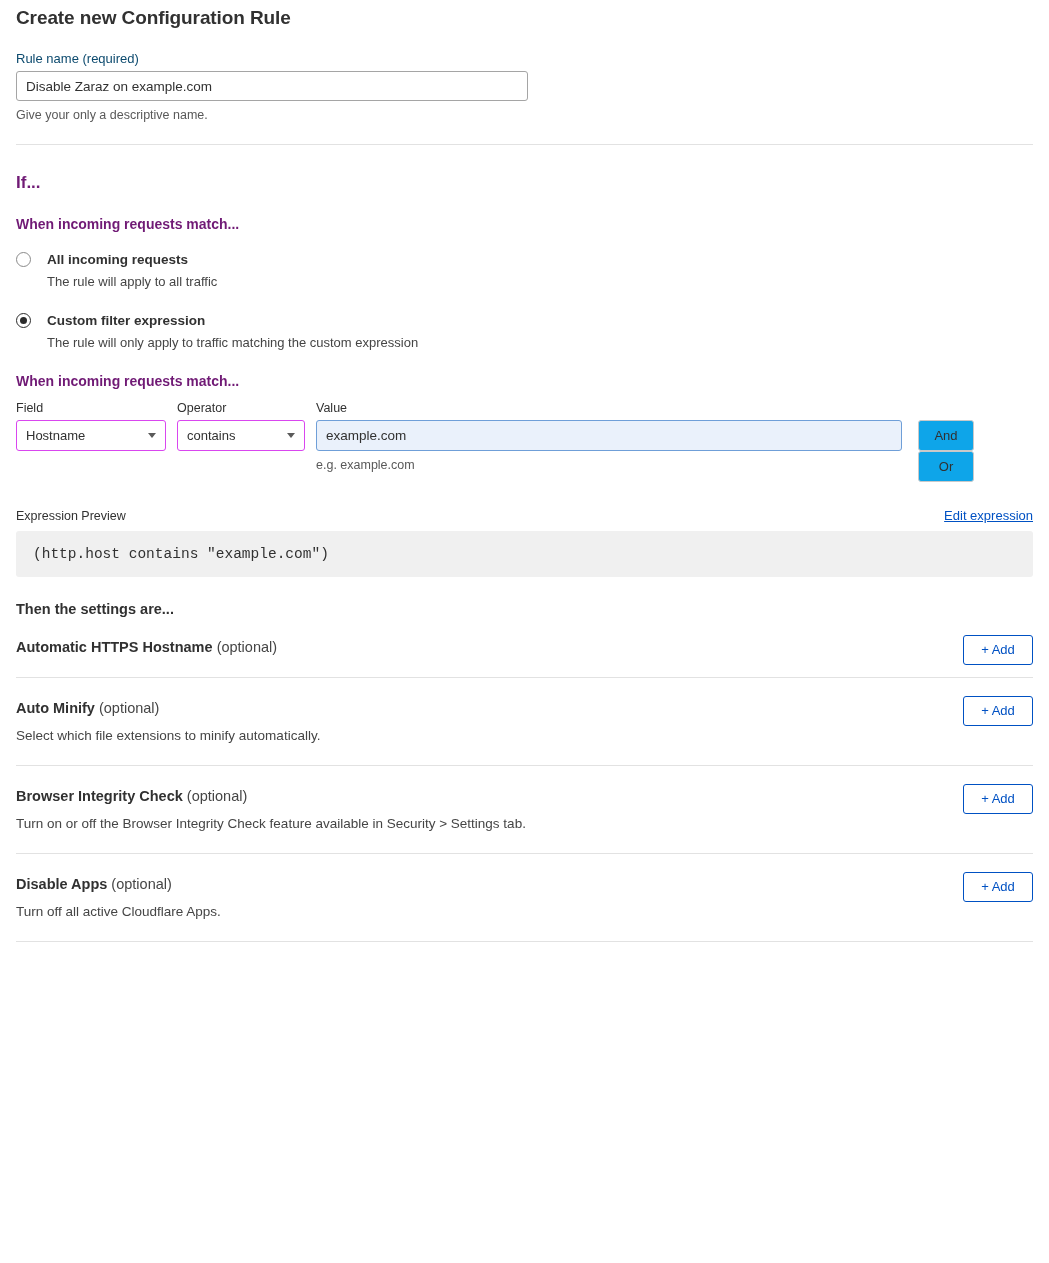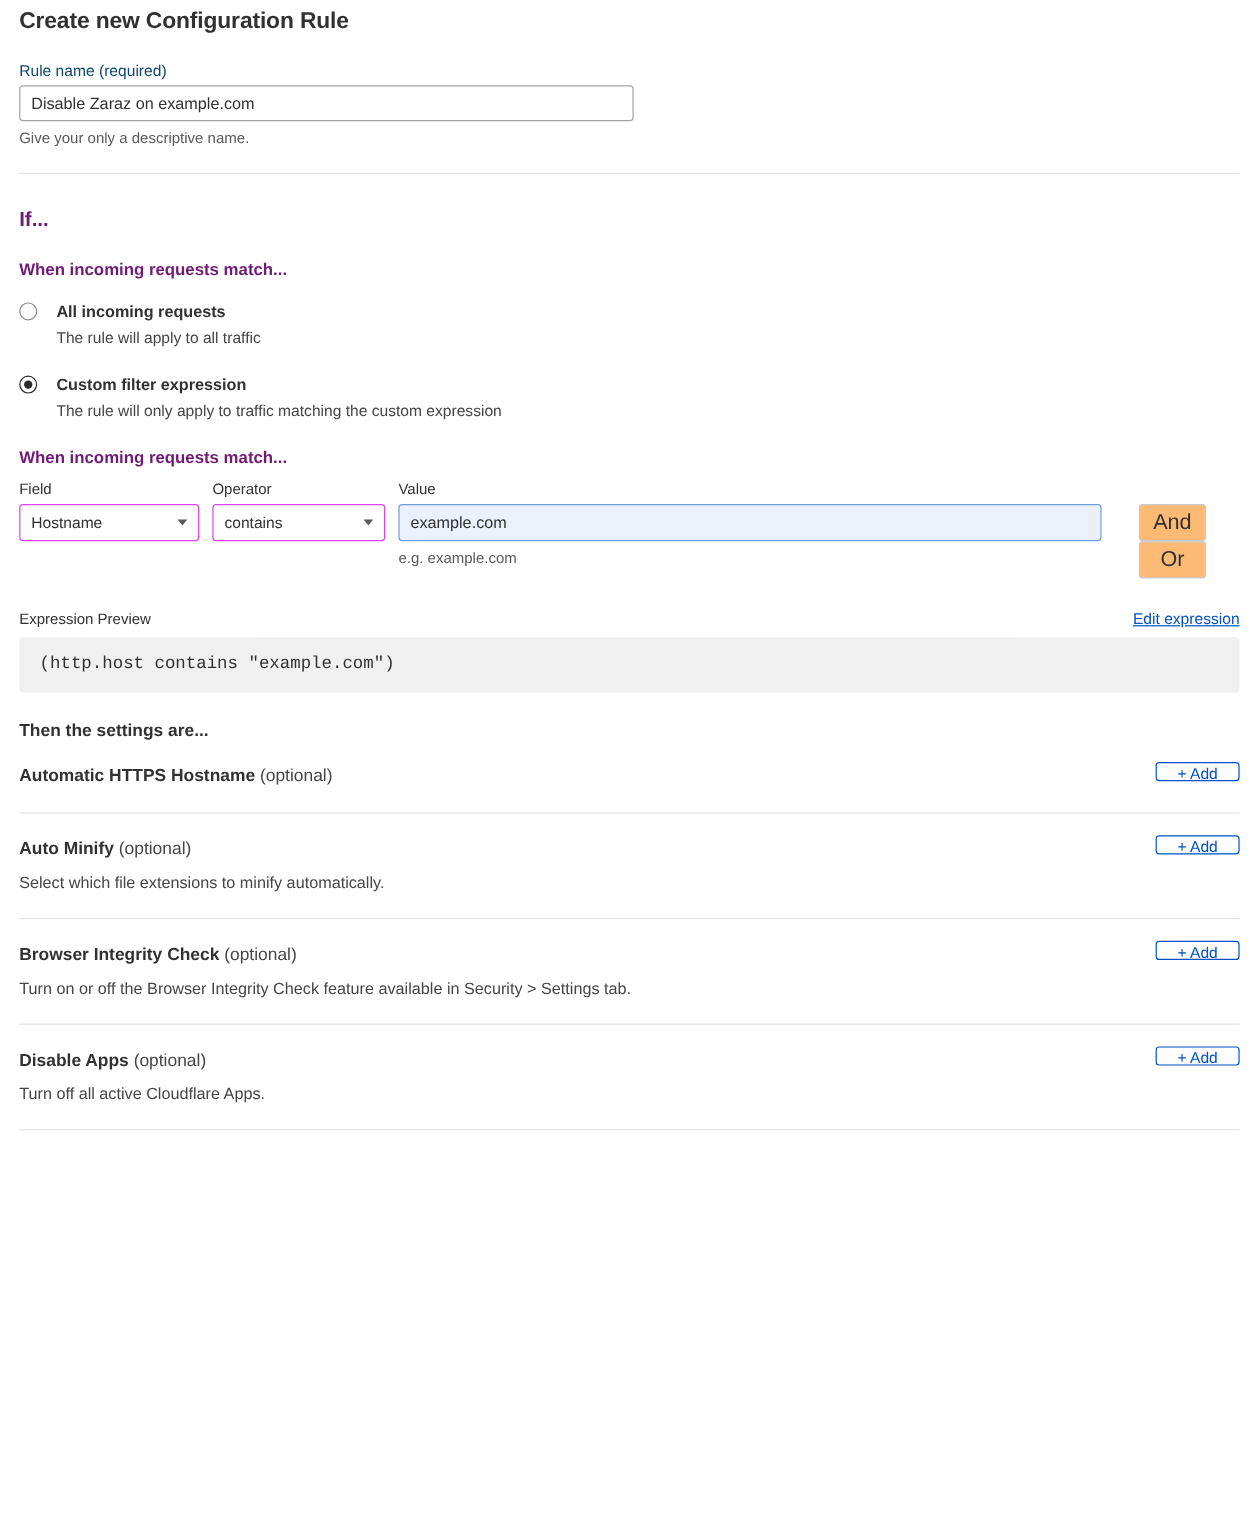--- a/index.html
+++ b/index.html
@@ -122,21 +122,21 @@
     position: absolute;
     right: 9px;
     top: 50%;
     margin-top: -2px;
     width: 0; height: 0;
     border-left: 4.5px solid transparent;
     border-right: 4.5px solid transparent;
     border-top: 5px solid #5a5a5a;
   }
   .field-select { width: 150px; }
-  .operator-select { width: 144px; }
+  .operator-select { width: 128px; }
   .value-input {
     width: 586px;
     height: 31px;
     border: 1px solid #6f9fd8;
     border-radius: 3px;
     background: #eaf1fb;
     font-size: 13.5px;
     font-family: "Liberation Sans", sans-serif;
     color: #313131;
     padding: 4px 9px;
@@ -144,26 +144,26 @@
   .value-hint {
     font-size: 12.5px;
     color: #595959;
     margin-top: 7px;
   }
   .logic-btn {
     height: 31px;
     min-width: 56px;
     border: 1px solid #c9c9c9;
     border-radius: 3px;
-    background: #fdba74;
-    font-size: 18px;
+    background: #0ea5e9;
+    font-size: 13px;
     color: #313131;
     font-family: "Liberation Sans", sans-serif;
     cursor: pointer;
-    margin-left: 20px;
+    margin-left: 5px;
   }
   .preview-header {
     display: flex;
     justify-content: space-between;
     align-items: flex-end;
     margin-top: 26px;
   }
   .preview-label { font-size: 12.5px; color: #313131; }
   .edit-expression {
     font-size: 13px;
@@ -202,21 +202,21 @@
   .setting-desc {
     font-size: 13.5px;
     color: #454545;
     margin-top: 12px;
   }
   .add-btn {
     position: absolute;
     right: 0;
     top: 18px;
     width: 70px;
-    height: 16px;
+    height: 30px;
     border: 1px solid #0051c3;
     border-radius: 3px;
     background: #fff;
     color: #0051c3;
     font-size: 13px;
     font-family: "Liberation Sans", sans-serif;
     cursor: pointer;
   }
   .close-btn {
     position: absolute;

